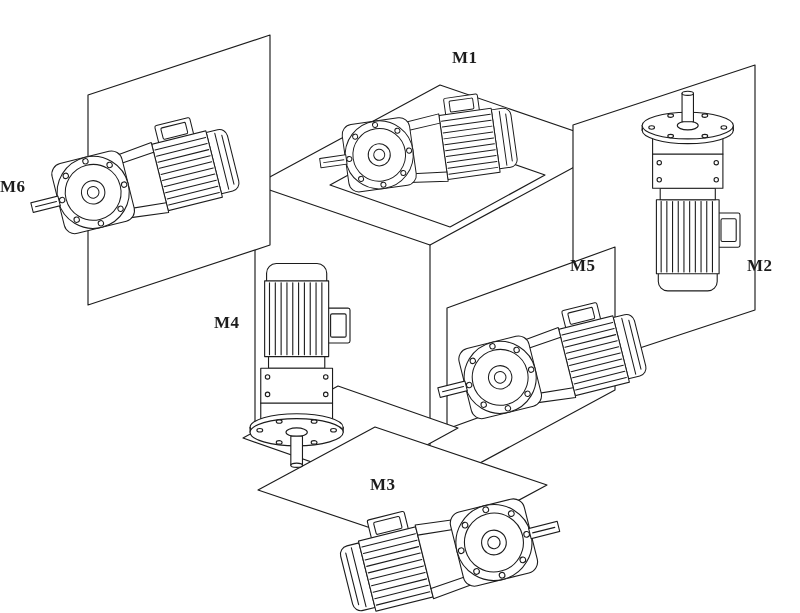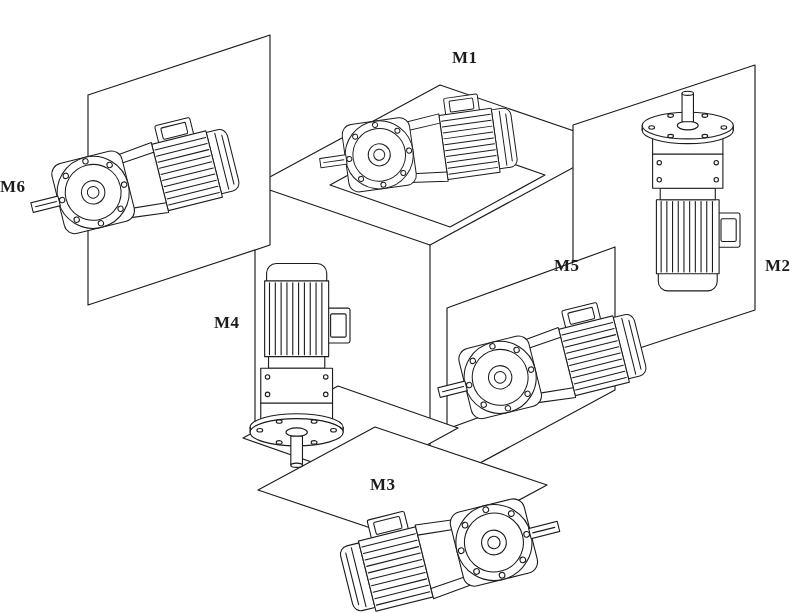--- a/index.html
+++ b/index.html
@@ -131,18 +131,18 @@
       <g>
         <use href="#gm-v" transform="translate(645,118) scale(0.95)"></use>
       </g>
       <g>
         <use href="#gm-v" transform="translate(253,440) scale(0.97,-0.97)"></use>
       </g>
     </g>
   </svg>
 
   <div class="lbl" style="left:452px;top:48px">M1</div>
-  <div class="lbl" style="left:765px;top:256px">M2</div>
+  <div class="lbl" style="left:747px;top:256px">M2</div>
   <div class="lbl" style="left:370px;top:475px">M3</div>
   <div class="lbl" style="left:214px;top:313px">M4</div>
-  <div class="lbl" style="left:554px;top:256px">M5</div>
+  <div class="lbl" style="left:570px;top:256px">M5</div>
   <div class="lbl" style="left:0;top:177px">M6</div>
 </div>
 
 </body></html>

